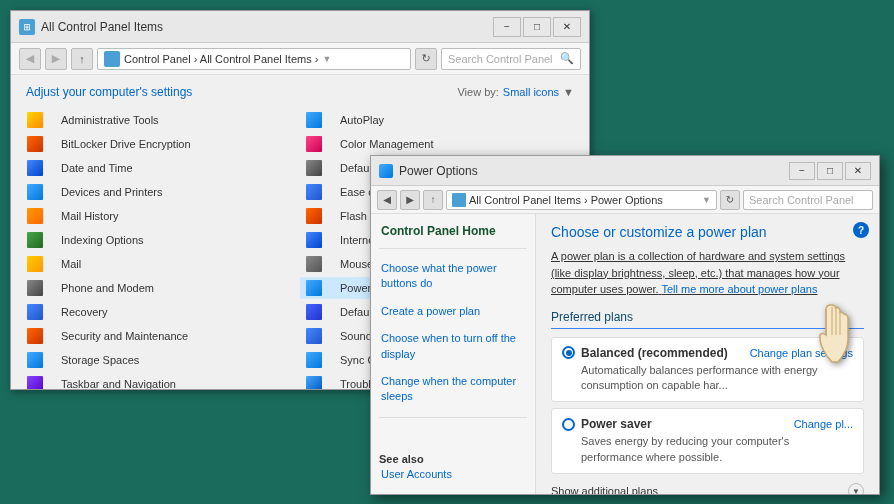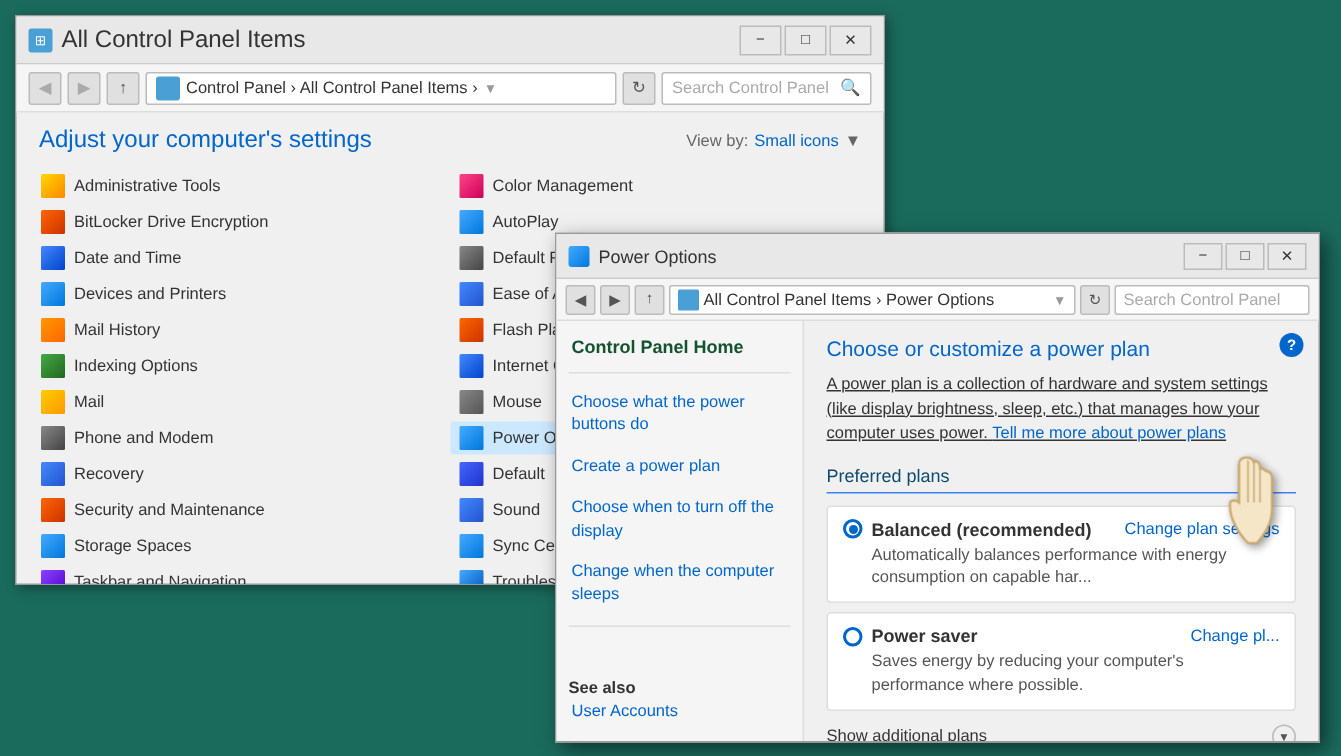--- a/index.html
+++ b/index.html
@@ -40,21 +40,21 @@
       border-radius: 2px;
       margin-right: 6px;
       display: flex;
       align-items: center;
       justify-content: center;
       color: white;
       font-size: 9px;
     }
     .cp-title-text {
       flex: 1;
-      font-size: 16px;
+      font-size: 12px;
       color: #333;
     }
     .cp-win-controls {
       display: flex;
       gap: 2px;
     }
     .cp-win-btn {
       width: 28px;
       height: 20px;
       background: #e8e8e8;
@@ -145,21 +145,21 @@
       flex-direction: column;
       height: calc(100% - 64px);
     }
     .cp-header {
       padding: 10px 15px 5px 15px;
       display: flex;
       justify-content: space-between;
       align-items: center;
     }
     .cp-header-title {
-      font-size: 16px;
+      font-size: 12px;
       color: #0066cc;
       font-weight: 300;
     }
     .cp-viewby {
       font-size: 11px;
       color: #666;
       display: flex;
       align-items: center;
       gap: 4px;
     }
@@ -179,21 +179,21 @@
     }
     .cp-column {
       width: 50%;
       display: flex;
       flex-direction: column;
       gap: 2px;
     }
     .cp-item {
       display: flex;
       align-items: center;
-      gap: 6px;
+      gap: 18px;
       padding: 3px 6px;
       cursor: pointer;
       border-radius: 2px;
       font-size: 11px;
       color: #333;
     }
     .cp-item.active { background: #cce8ff; }
     .cp-item-icon {
       width: 16px;
       height: 16px;
@@ -615,26 +615,26 @@
             <div class="cp-item-icon icon-storage"></div>
             <span>Storage Spaces</span>
           </div>
           <div class="cp-item">
             <div class="cp-item-icon icon-taskbar"></div>
             <span>Taskbar and Navigation</span>
           </div>
         </div>
       <div class="cp-column" id="cp-right-col">
           <div class="cp-item">
+            <div class="cp-item-icon icon-autoplay"></div>
+            <span>AutoPlay</span>
+          </div>
+          <div class="cp-item">
             <div class="cp-item-icon icon-color"></div>
             <span>Color Management</span>
-          </div>
-          <div class="cp-item">
-            <div class="cp-item-icon icon-autoplay"></div>
-            <span>AutoPlay</span>
           </div>
           <div class="cp-item">
             <div class="cp-item-icon icon-default"></div>
             <span>Default Programs</span>
           </div>
           <div class="cp-item">
             <div class="cp-item-icon icon-ease"></div>
             <span>Ease of Access Center</span>
           </div>
           <div class="cp-item">

